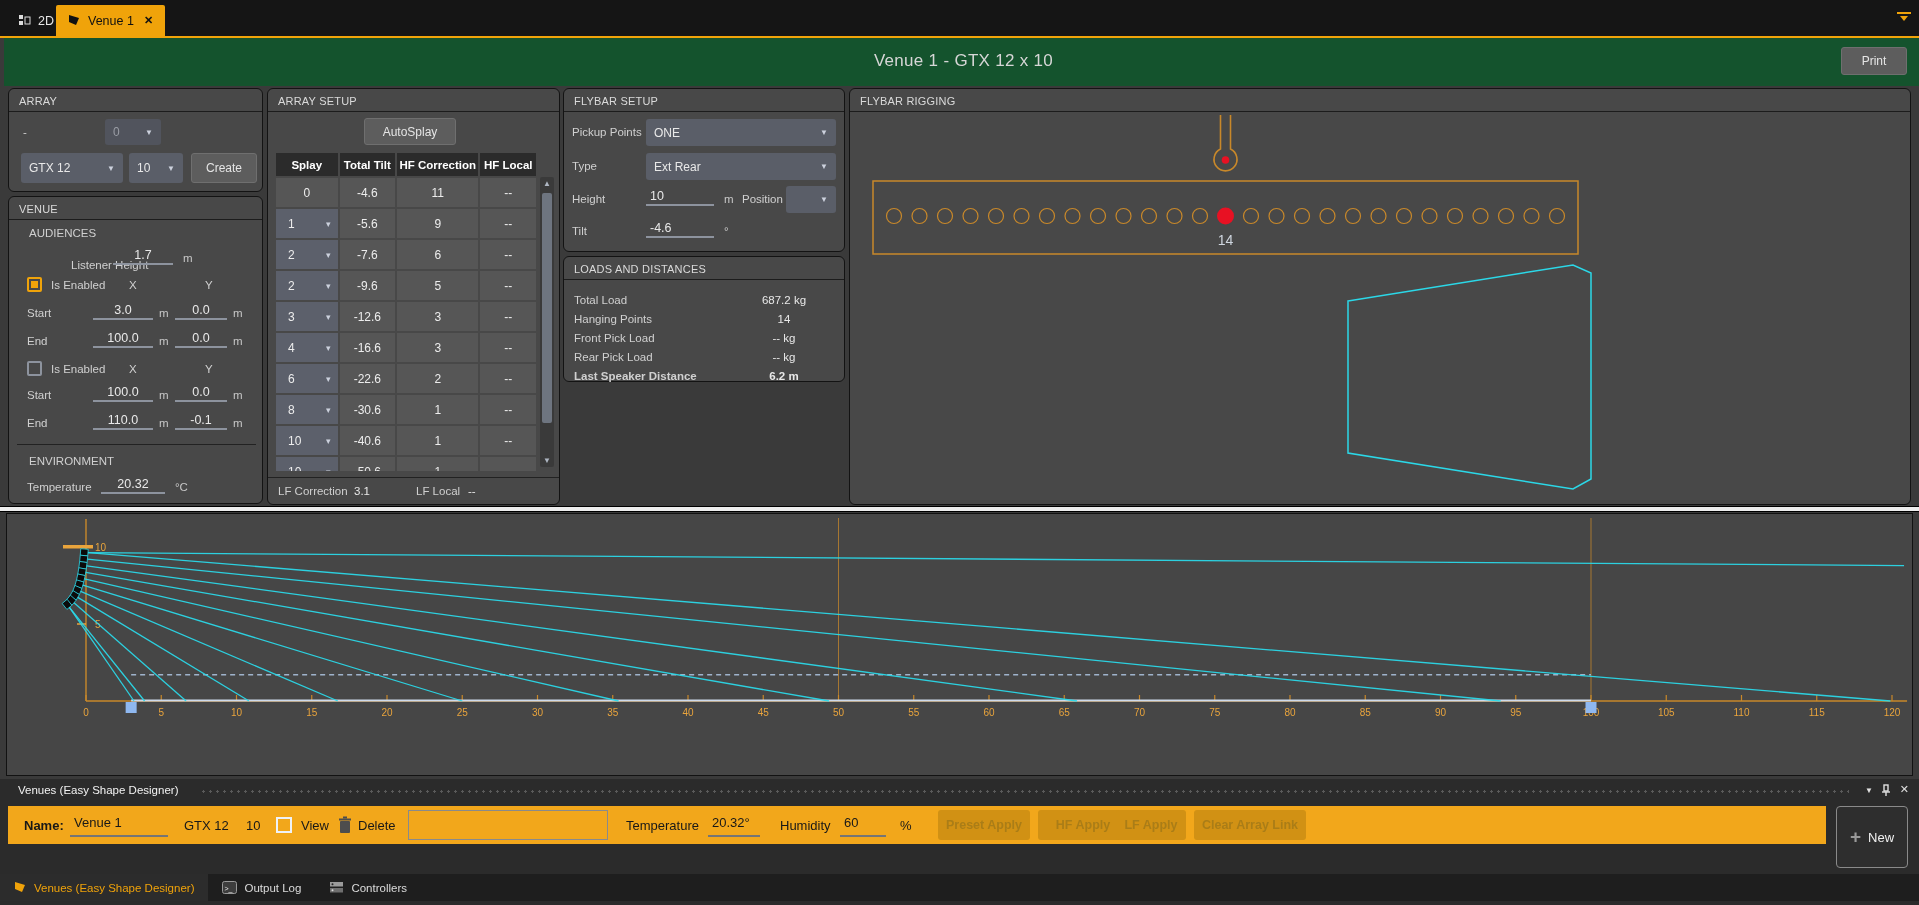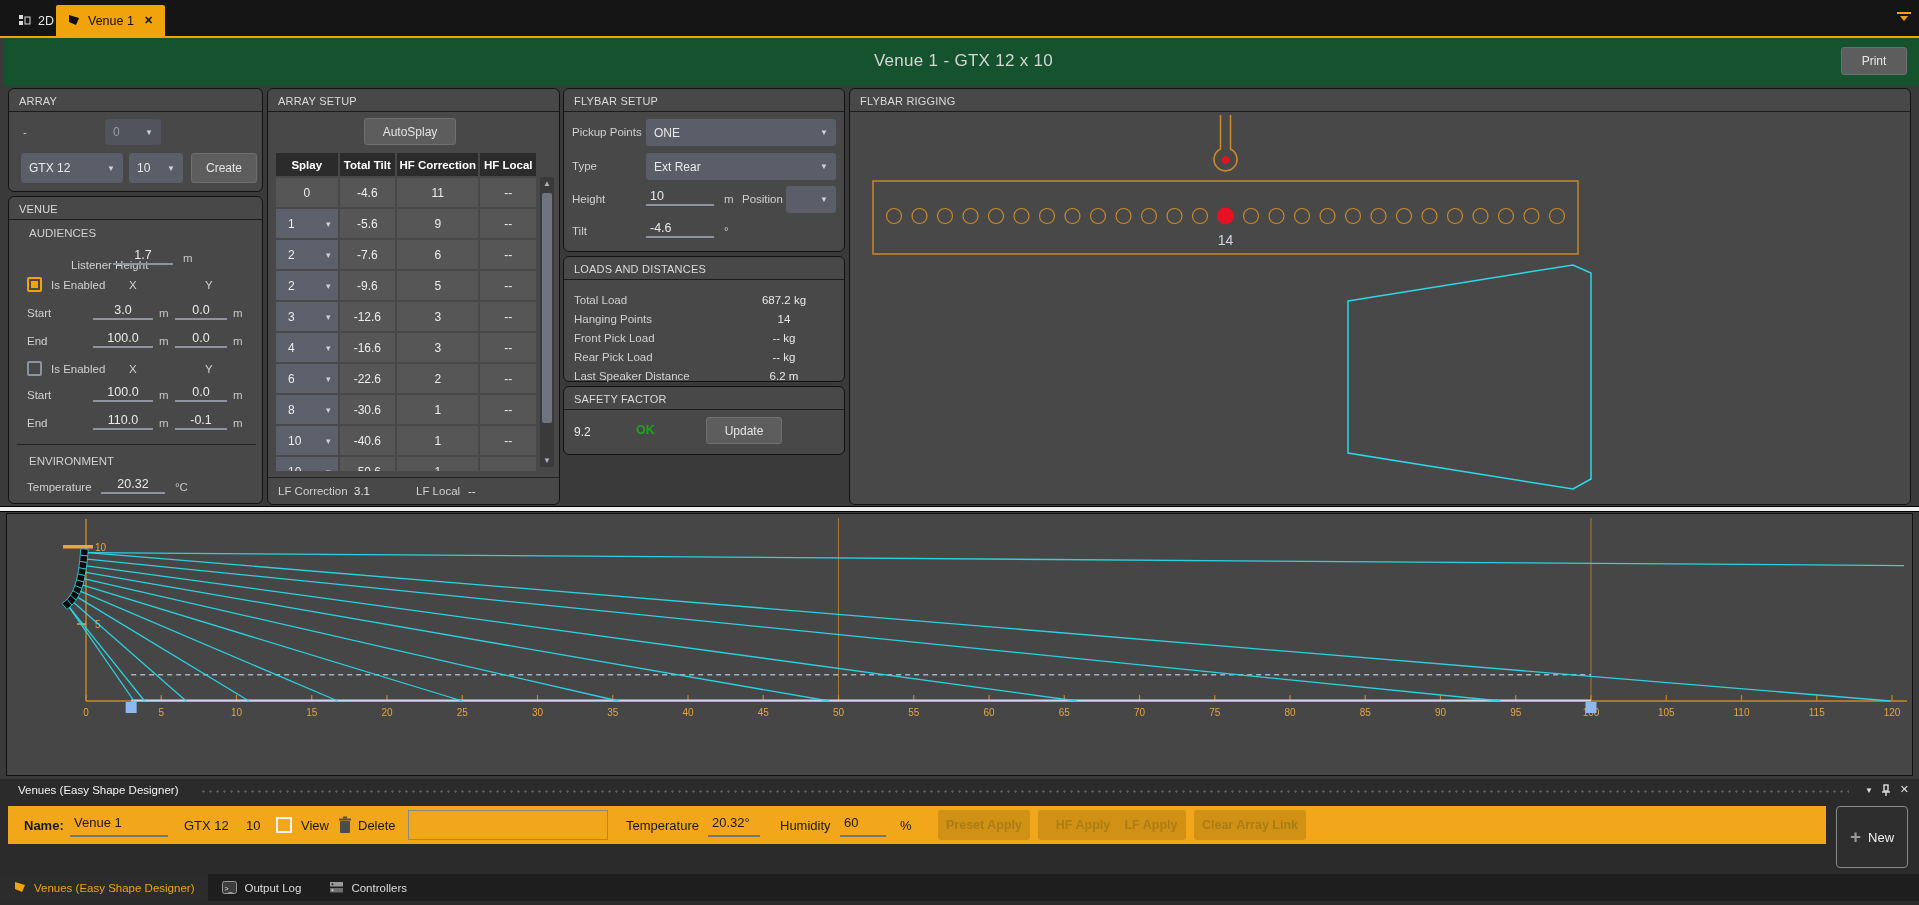--- a/index.html
+++ b/index.html
@@ -301,33 +301,27 @@
           <span class="lv">14</span>
         </div>
         <div class="loadrow" style="top: 68px;">
           <span class="lbl">Front Pick Load</span>
           <span class="lv">-- kg</span>
         </div>
         <div class="loadrow" style="top: 87px;">
           <span class="lbl">Rear Pick Load</span>
           <span class="lv">-- kg</span>
         </div>
-        <div class="loadrow" style="top: 106px;">
+        <div class="loadrow" style="top: 106px; font-weight: bold;">
           <span class="lbl">Last Speaker Distance</span>
           <span class="lv">6.2 m</span>
         </div>
       </div>
   </div>
 
-  <div class="panel" style="left:563px;top:386px;width:282px;height:69px;">
-    <div class="ptitle">SAFETY FACTOR</div>
-    <span class="lbl abs" style="left:10px;top:38px;color:#e8e8e8;font-size:12px;">9.2</span>
-    <span class="abs" style="left: 72px; top: 36px; font-size: 12.5px; font-weight: bold; color: rgb(31, 163, 31);" id="safetyok">OK</span>
-    <div class="btn abs" style="left:142px;top:30px;width:76px;height:27px;">Update</div>
-  </div>
 
   <div class="panel" style="left:849px;top:88px;width:1062px;height:417px;">
     <div class="ptitle">FLYBAR RIGGING</div>
     <svg id="rigsvg" class="svgfill" width="1060" height="415">
         <path d="M 370.5 26 L 370.5 60 A 11.5 11.5 0 1 0 380.5 60 L 380.5 26" fill="none" stroke="#c8882a" stroke-width="1.6"></path>
         <circle cx="375.5" cy="71" r="3.8" fill="#e81123"></circle>
         <rect x="23" y="92" width="705" height="73" fill="none" stroke="#c8882a" stroke-width="1.5"></rect>
         <circle cx="44" cy="127" r="7.5" fill="none" stroke="#c8882a" stroke-width="1.2"></circle>
         <circle cx="69.5" cy="127" r="7.5" fill="none" stroke="#c8882a" stroke-width="1.2"></circle>
         <circle cx="95" cy="127" r="7.5" fill="none" stroke="#c8882a" stroke-width="1.2"></circle>

